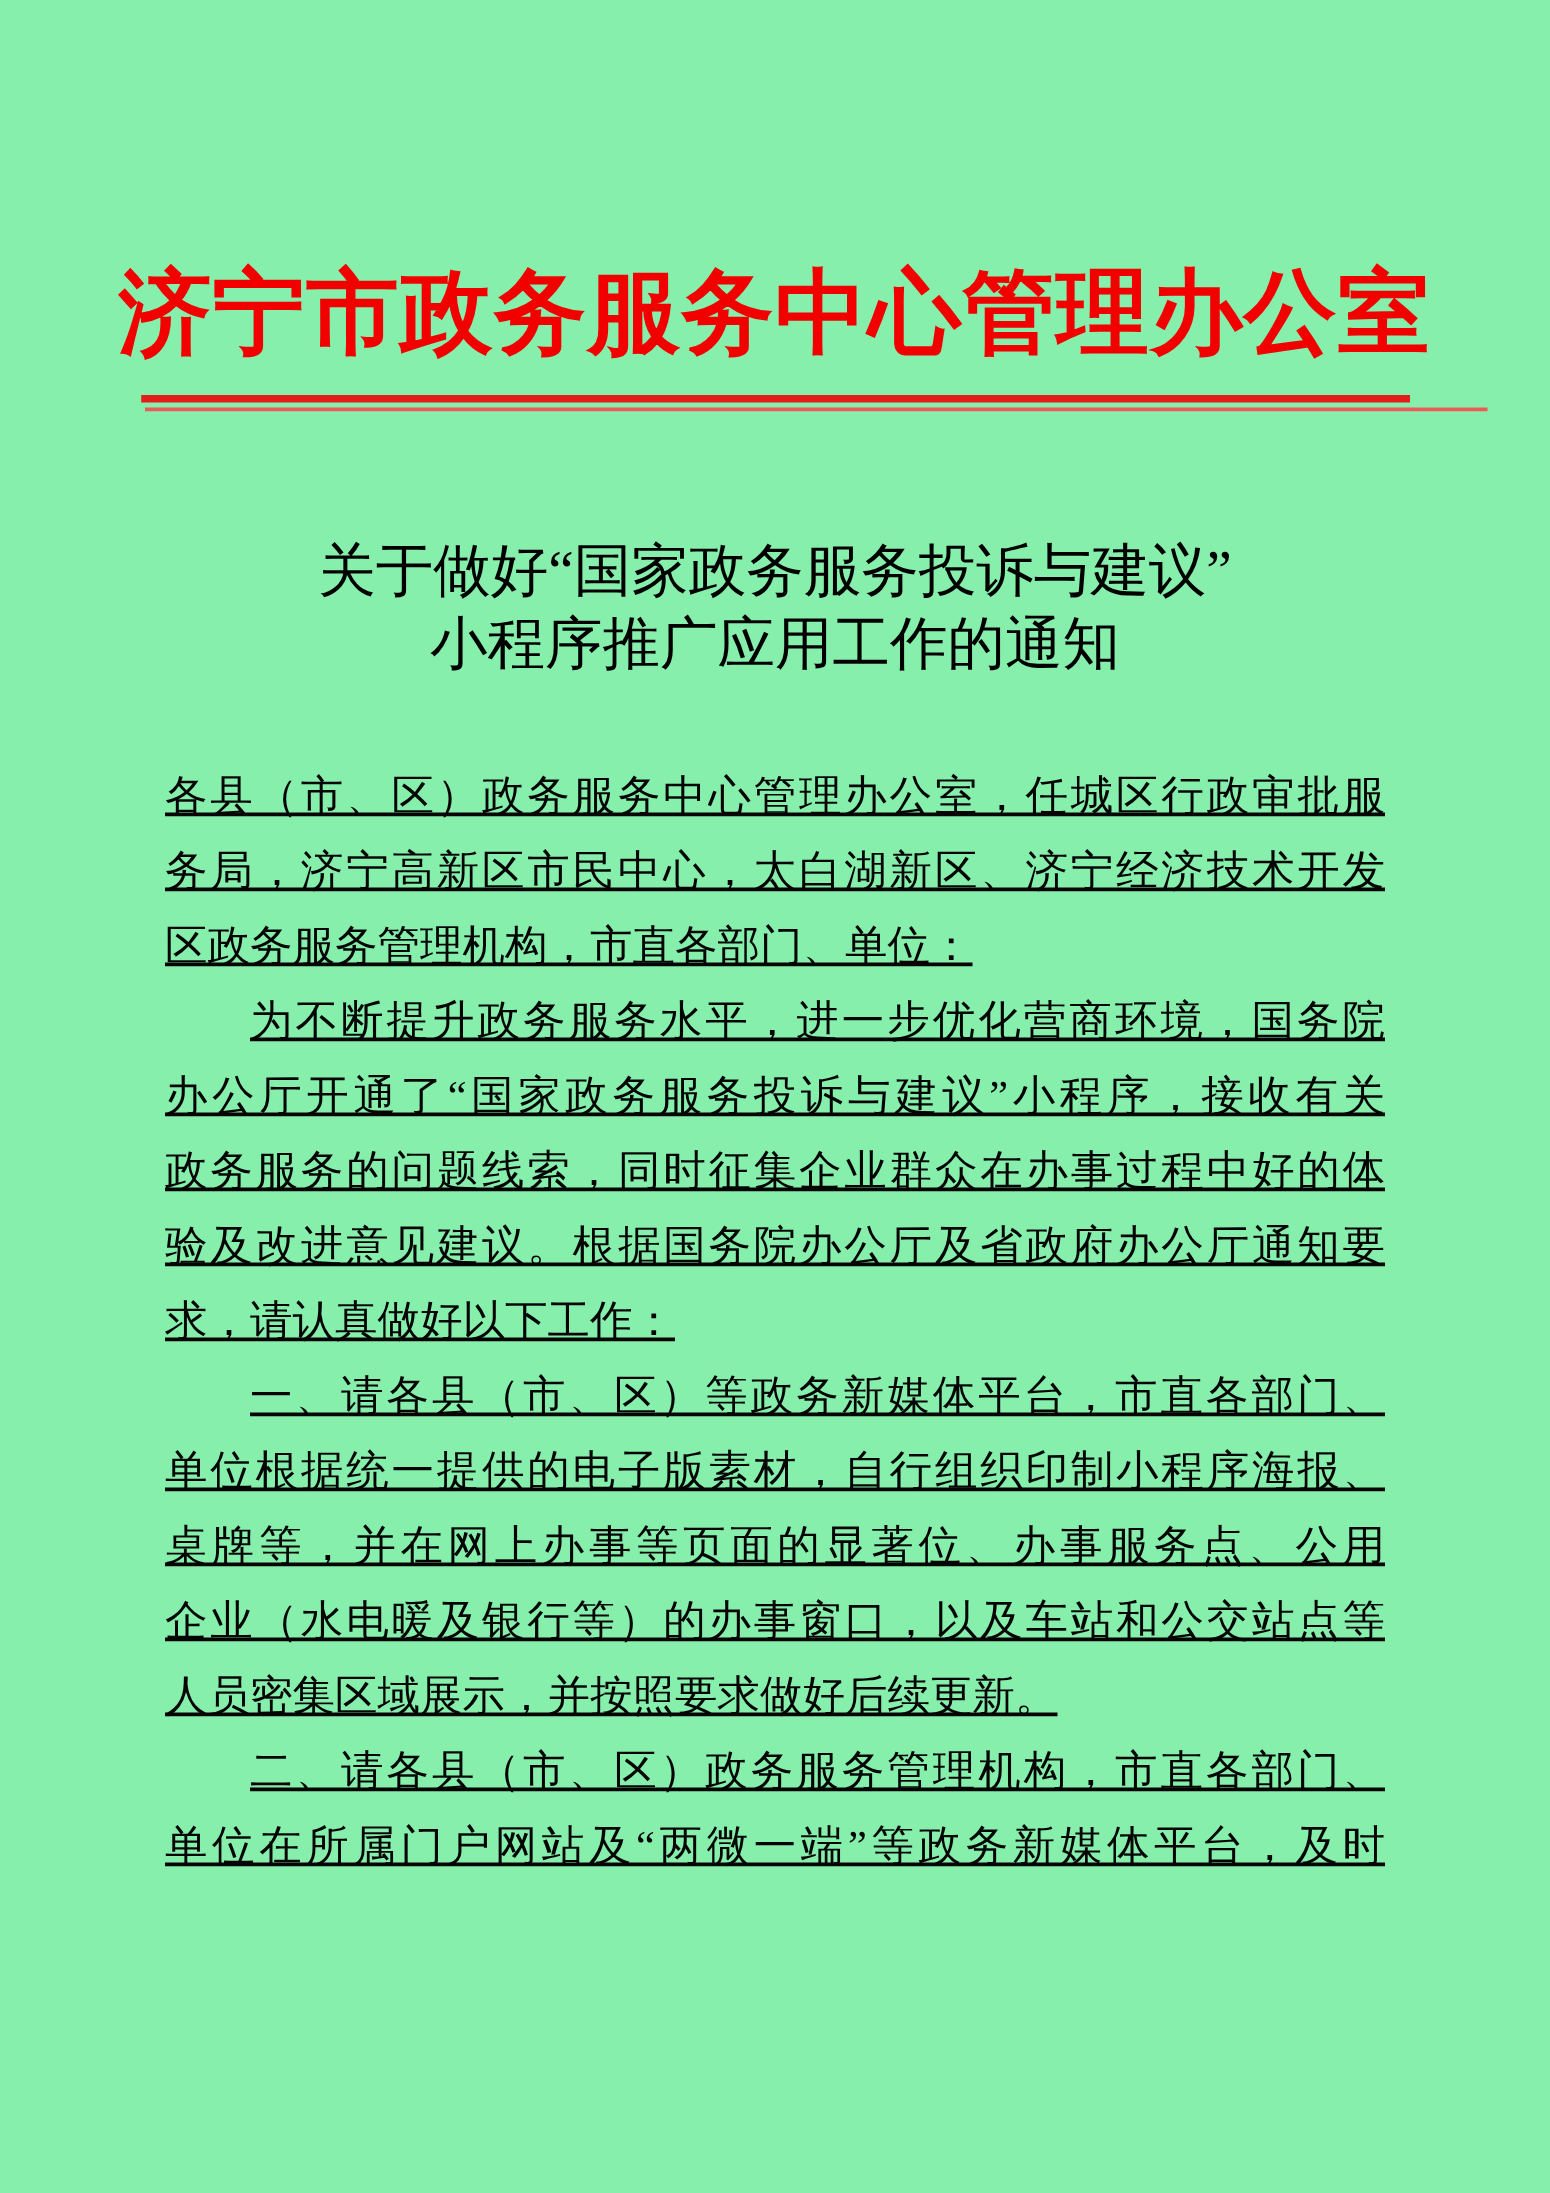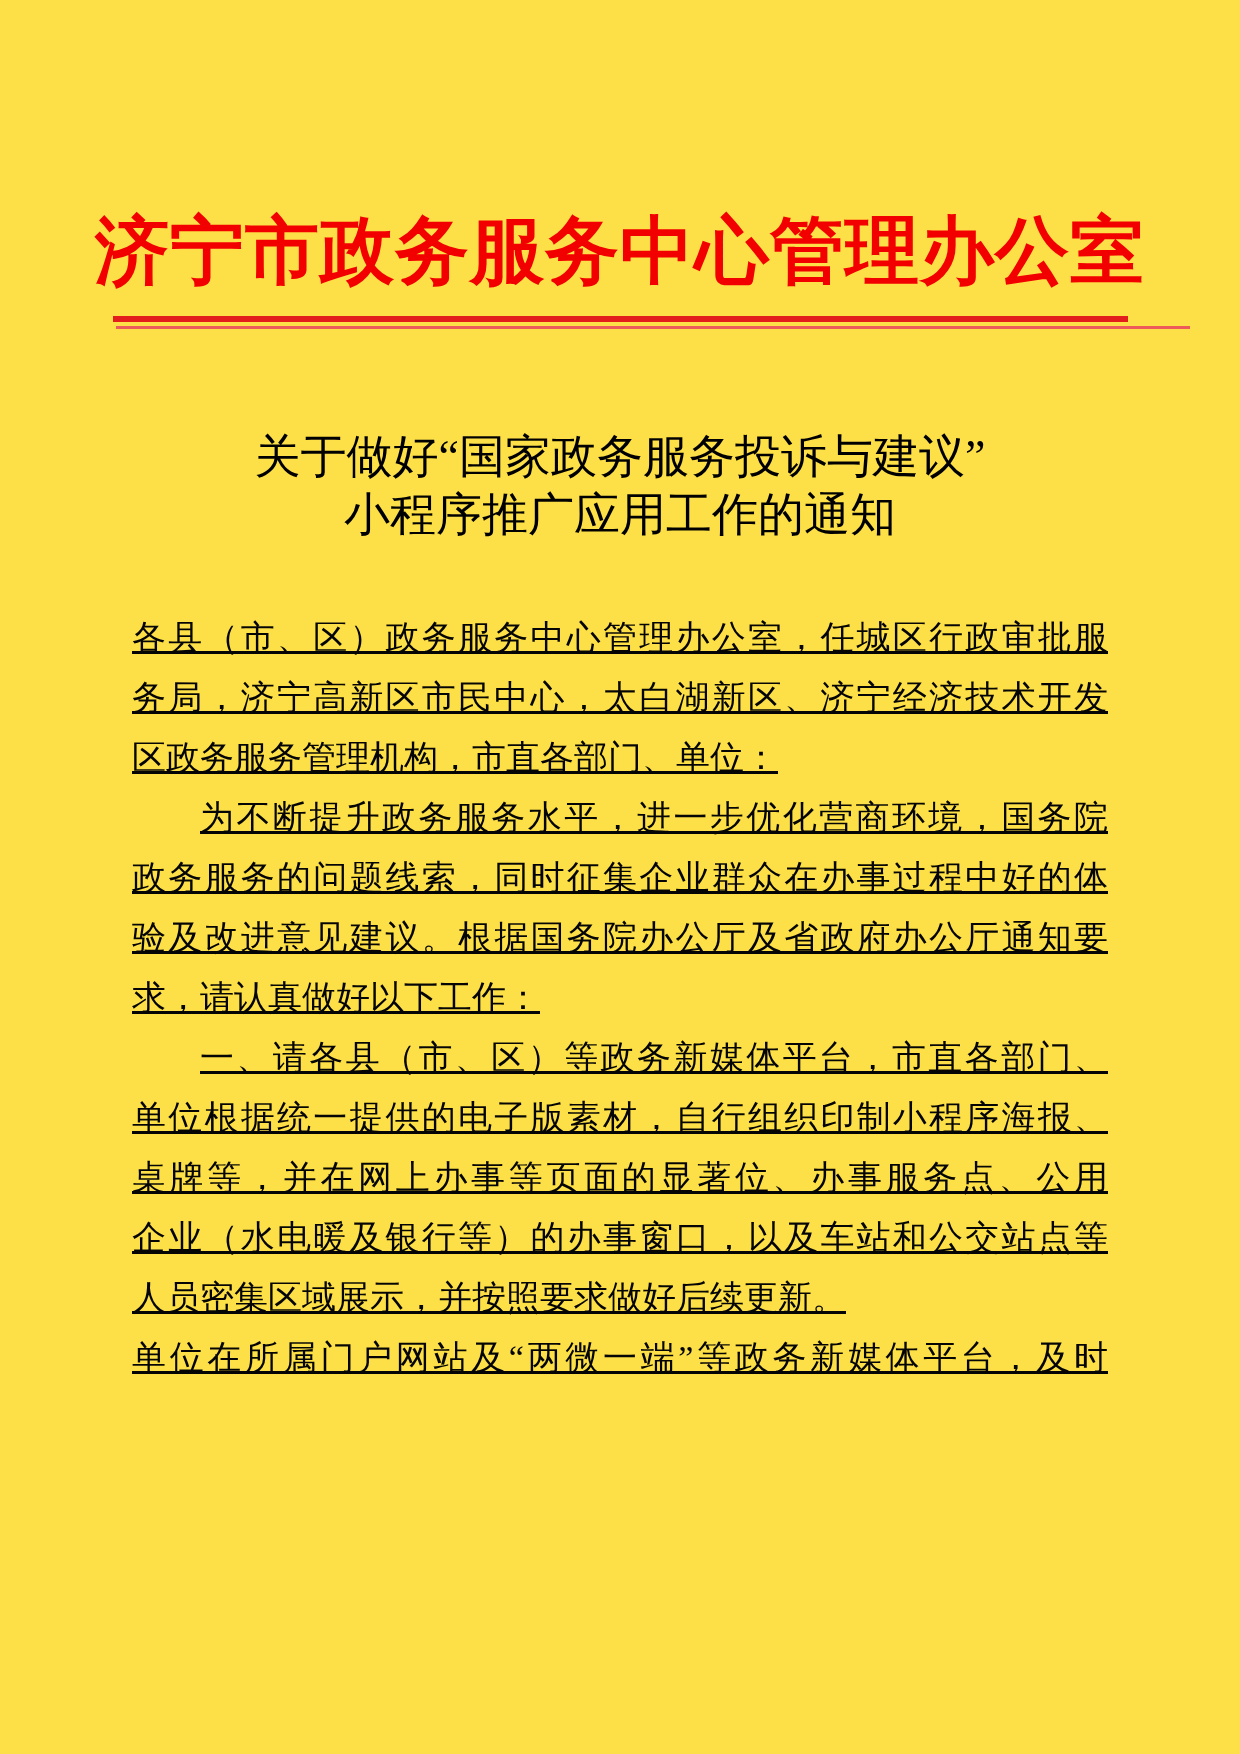--- a/index.html
+++ b/index.html
@@ -5,21 +5,21 @@
   html, body {
     margin: 0;
     padding: 0;
     background: #ffffff;
   }
   .page {
     position: relative;
     width: 1240px;
     height: 1754px;
     margin: 0 auto;
-    background: #fde047;
+    background: #86efac;
     overflow: hidden;
     font-family: "Liberation Serif", "DejaVu Serif", serif;
     color: #0a0a0a;
   }
   
   .letterhead {
     padding-top: 210px;
     text-align: center;
     font-size: 74px;
     line-height: 82px;
@@ -89,31 +89,33 @@
   <div class="doc-body">
 
     <div class="paragraph">
       <div class="line">各县（市、区）政务服务中心管理办公室，任城区行政审批服</div>
       <div class="line">务局，济宁高新区市民中心，太白湖新区、济宁经济技术开发</div>
       <div class="line short">区政务服务管理机构，市直各部门、单位：</div>
     </div>
 
     <div class="paragraph">
       <div class="line indent">为不断提升政务服务水平，进一步优化营商环境，国务院</div>
+      <div class="line">办公厅开通了“国家政务服务投诉与建议”小程序，接收有关</div>
       <div class="line">政务服务的问题线索，同时征集企业群众在办事过程中好的体</div>
       <div class="line">验及改进意见建议。根据国务院办公厅及省政府办公厅通知要</div>
       <div class="line short">求，请认真做好以下工作：</div>
     </div>
 
     <div class="paragraph">
       <div class="line indent">一、请各县（市、区）等政务新媒体平台，市直各部门、</div>
       <div class="line">单位根据统一提供的电子版素材，自行组织印制小程序海报、</div>
       <div class="line">桌牌等，并在网上办事等页面的显著位、办事服务点、公用</div>
       <div class="line">企业（水电暖及银行等）的办事窗口，以及车站和公交站点等</div>
       <div class="line short">人员密集区域展示，并按照要求做好后续更新。</div>
     </div>
 
     <div class="paragraph">
+      <div class="line indent">二、请各县（市、区）政务服务管理机构，市直各部门、</div>
       <div class="line">单位在所属门户网站及“两微一端”等政务新媒体平台，及时</div>
     </div>
 
   </div>
 </div>
 
 </body></html>

